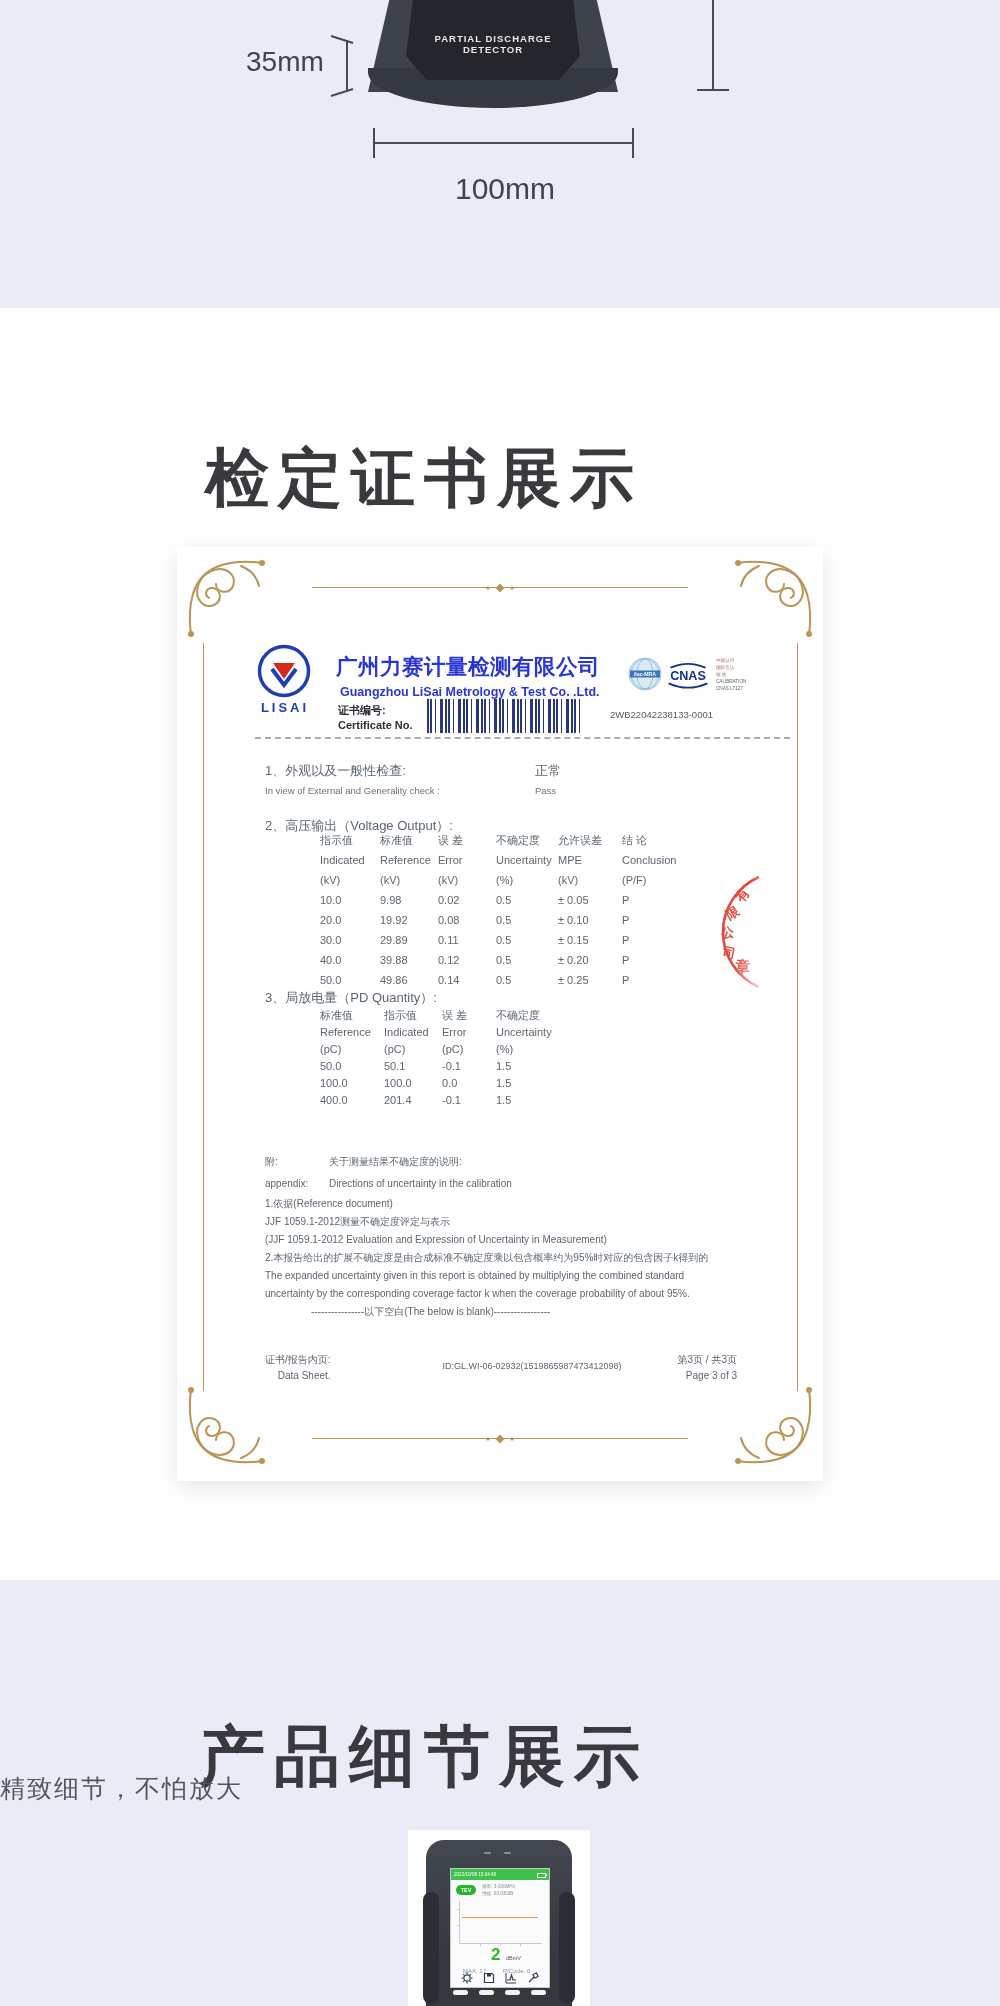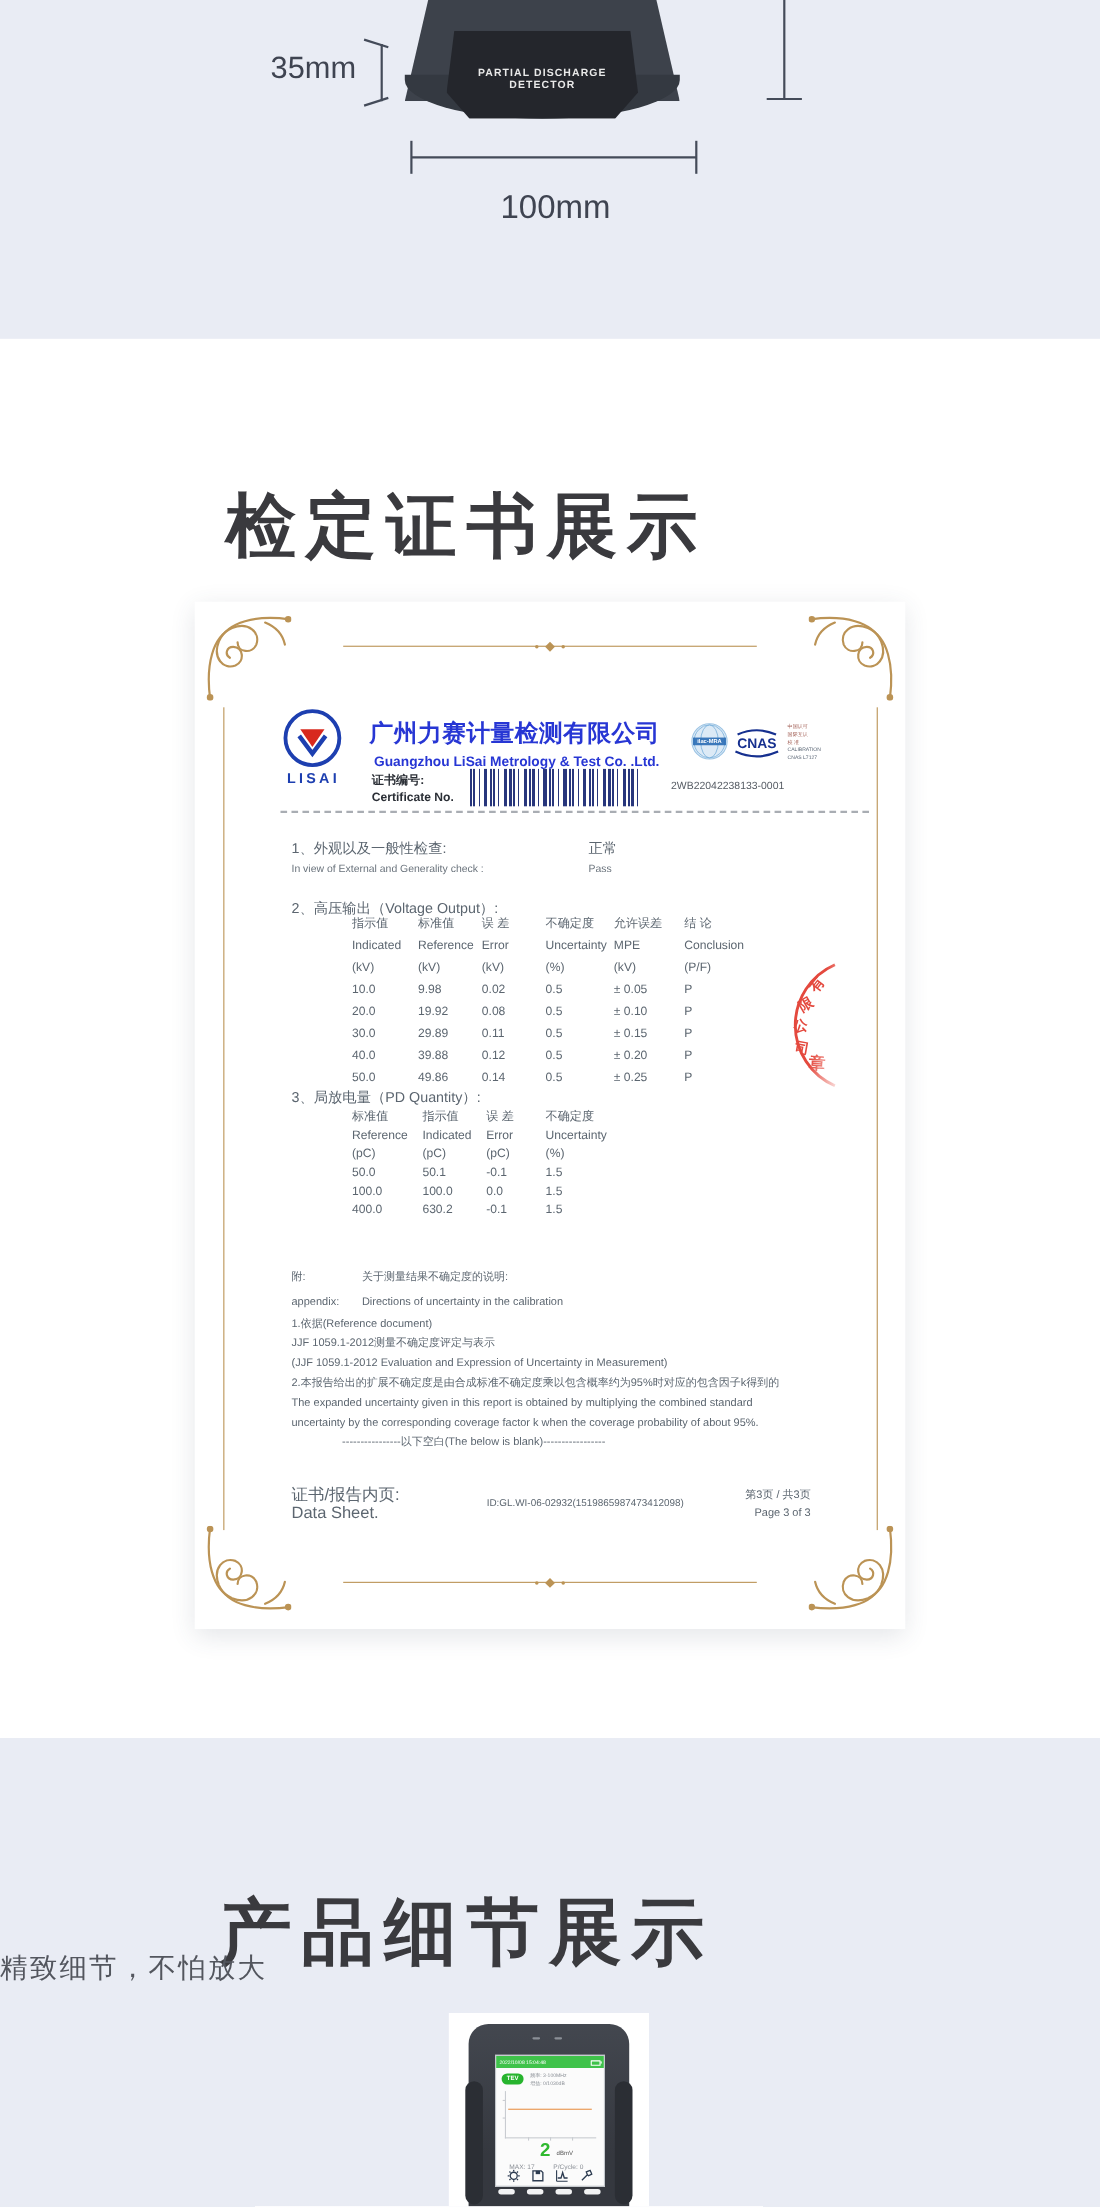--- a/index.html
+++ b/index.html
@@ -8,21 +8,21 @@
   .abs{position:absolute;}
 
   
   .top-banner{position:absolute;left:0;top:0;width:1000px;height:308px;background:#e9ecf4;}
   .dev-top{position:absolute;left:368px;top:0;width:250px;height:110px;}
   .dev-top .shell{position:absolute;left:0;top:0;width:250px;height:92px;background:#3d424b;
     clip-path:polygon(8.5% 0,91.5% 0,100% 100%,0 100%);}
   .dev-top .cap{position:absolute;left:0;top:68px;width:250px;height:40px;background:#343941;
     border-radius:0 0 52% 52% / 0 0 92% 92%;}
   .dev-top .panel{position:absolute;left:38px;top:0;width:174px;height:80px;background:#24262c;
-    clip-path:polygon(4% 0,96% 0,100% 70%,88% 100%,12% 100%,0 70%);margin-top:28px;}
+    clip-path:polygon(4% 0,96% 0,100% 70%,88% 100%,12% 100%,0 70%);}
   .dev-caption{position:absolute;left:0;top:33px;width:100%;text-align:center;color:#e9e9e9;
     font-size:9.5px;font-weight:bold;letter-spacing:1px;}
   .dim-label{position:absolute;color:#3f4451;}
   .lbl-35{left:246px;top:46px;font-size:28px;text-align:right;}
   .lbl-100{left:455px;top:172px;font-size:30px;}
 
   
   .h-title{position:absolute;left:0;width:848px;text-align:center;color:#3a3a3e;
     font-weight:bold;letter-spacing:9px;}
   .cert-title{top:392px;font-size:64px;}
@@ -81,21 +81,21 @@
   .vt{left:143px;top:283px;grid-template-columns:60px 58px 58px 62px 64px 84px;font-size:11px;line-height:20px;}
   .pd{left:143px;top:460px;grid-template-columns:64px 58px 54px 50px;font-size:11px;line-height:17px;}
 
   .appendix{position:absolute;left:88px;top:604px;width:520px;font-size:10px;color:#5c6670;}
   .ap-row{display:flex;line-height:22px;}
   .ap-label{width:64px;flex:none;}
   .ap-lines{}
   .ap-lines div{line-height:18px;}
   .ap-lines div:last-child{padding-left:46px;}
 
-  .foot-left{position:absolute;left:88px;top:805px;font-size:15px;line-height:16px;color:#5c6670;}
+  .foot-left{position:absolute;left:88px;top:805px;font-size:10px;line-height:16px;color:#5c6670;text-align:right;}
   .foot-id{position:absolute;left:225px;top:814px;width:260px;text-align:center;font-size:9px;color:#5c6670;}
   .foot-right{position:absolute;left:440px;top:805px;width:120px;text-align:right;font-size:10px;line-height:16px;color:#5c6670;}
 
   .stamp{position:absolute;left:518px;top:326px;width:84px;height:118px;opacity:.92;
     -webkit-mask-image:linear-gradient(100deg,#000 55%,transparent 88%);
     mask-image:linear-gradient(100deg,#000 55%,transparent 88%);}
 
   
   .photo{position:absolute;left:408px;top:1830px;width:182px;height:176px;background:#fff;overflow:hidden;}
   .dev2{position:absolute;left:18px;top:10px;width:146px;height:170px;border-radius:18px 18px 0 0;
@@ -309,21 +309,21 @@
         <span>(%)</span>
       <span>50.0</span>
         <span>50.1</span>
         <span>-0.1</span>
         <span>1.5</span>
       <span>100.0</span>
         <span>100.0</span>
         <span>0.0</span>
         <span>1.5</span>
       <span>400.0</span>
-        <span>630.2</span>
+        <span>201.4</span>
         <span>-0.1</span>
         <span>1.5</span>
     </div>
 
     <svg class="stamp" viewBox="0 0 84 118">
       <path d="M 64 4 A 60 60 0 0 0 64 114" fill="none" stroke="#e23a2e" stroke-width="2.6"></path>
       <g fill="#e23a2e" font-size="13" font-weight="bold">
         <text x="47" y="30" transform="rotate(-52 47 30)">有</text>
         <text x="34" y="47" transform="rotate(-30 34 47)">限</text>
         <text x="27" y="65" transform="rotate(-10 27 65)">公</text>

